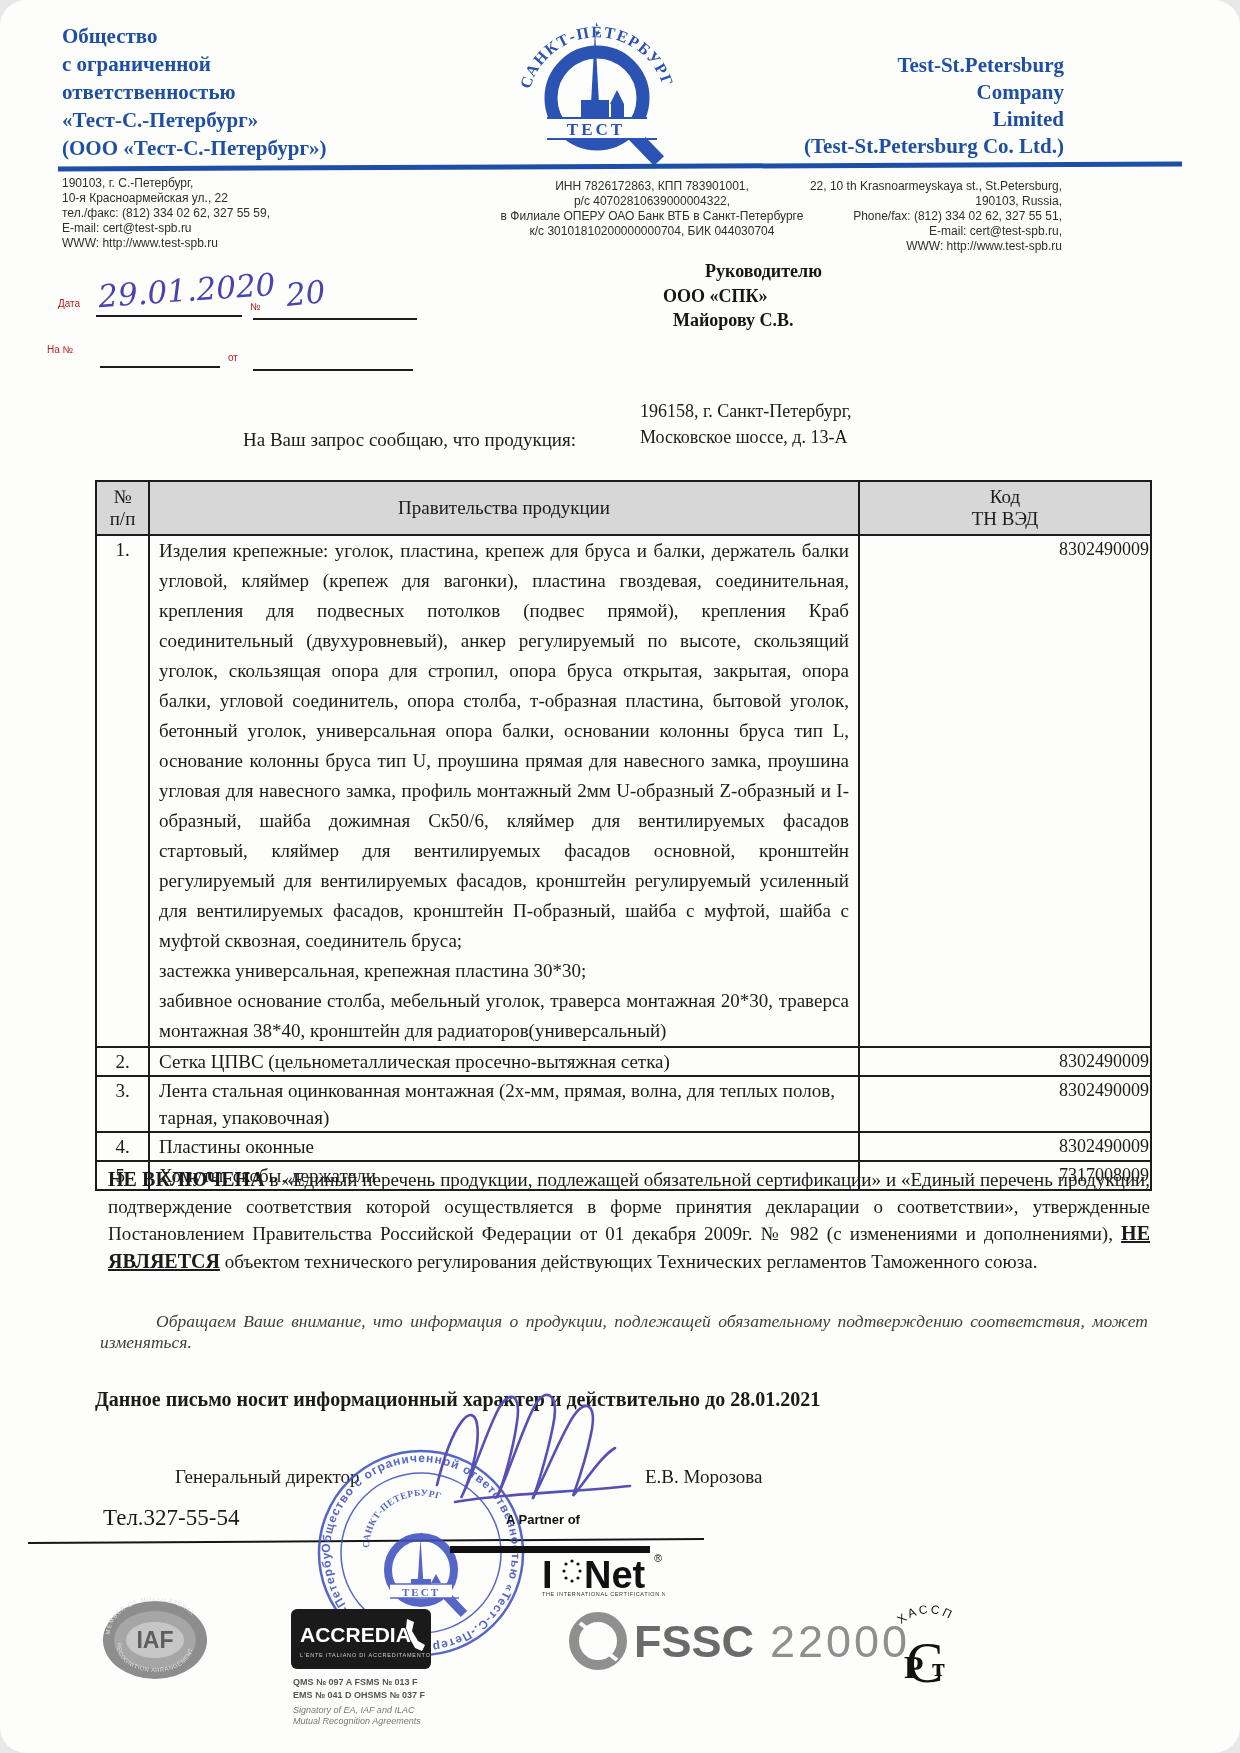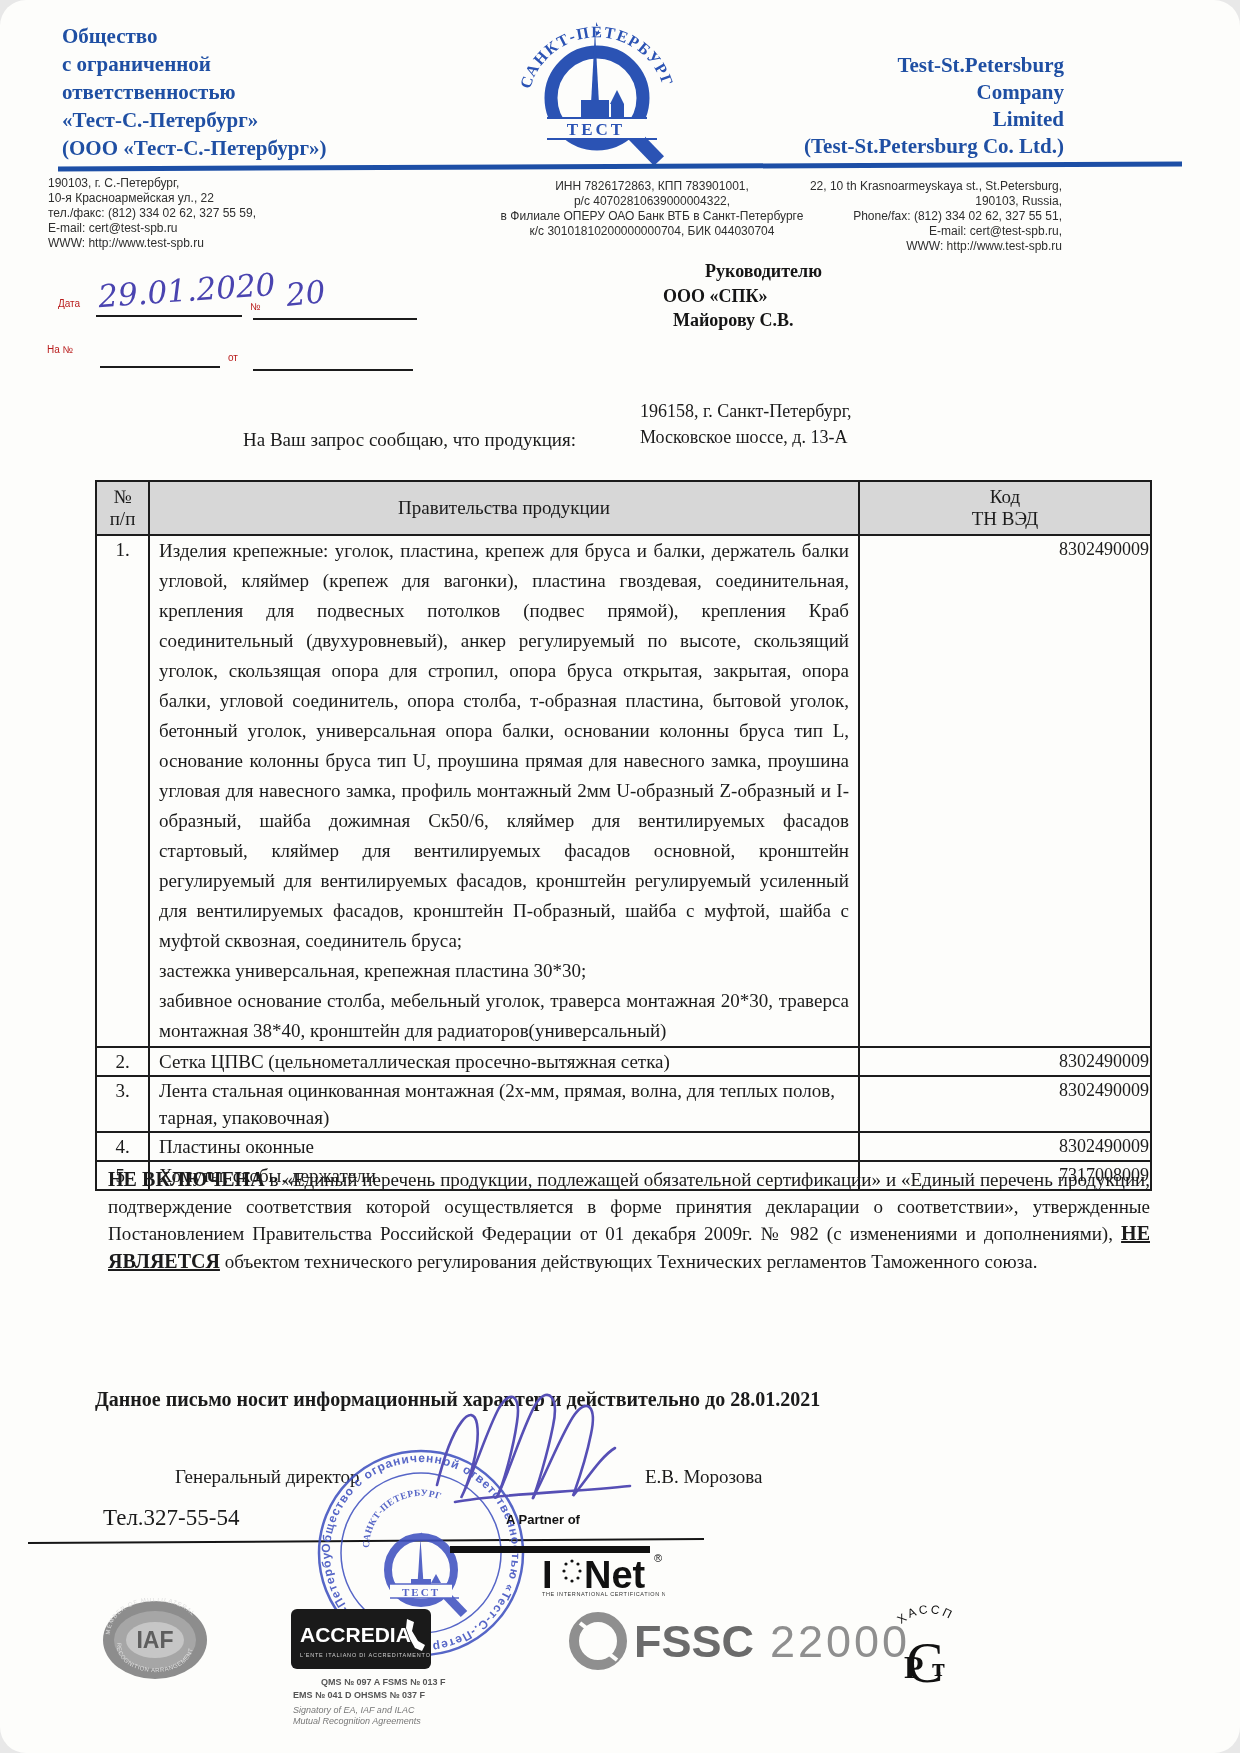--- a/index.html
+++ b/index.html
@@ -5,21 +5,21 @@
   html,body{margin:0;padding:0;background:#e8e8e8;}
   .page{position:relative;width:1240px;height:1753px;background:#fdfdfb;margin:0 auto;
         font-family:"Liberation Serif",serif;color:#1b1b1b;overflow:hidden;border-radius:26px;}
   .abs{position:absolute;}
 
   
   .co-ru{left:62px;top:22px;width:400px;font-size:21px;font-weight:bold;color:#1f4fa3;line-height:28px;}
   .co-en{right:176px;top:52px;width:420px;font-size:21px;font-weight:bold;color:#1f4fa3;line-height:27px;text-align:right;}
   .blue-rule{left:58px;top:164px;width:1124px;height:5px;background:#1d4fa6;transform:rotate(-0.25deg);}
   .contacts{font-family:"Liberation Sans",sans-serif;font-size:12px;line-height:15px;color:#2e2e2e;}
-  .c-left{left:48px;top:176px;width:300px;}
+  .c-left{left:62px;top:176px;width:300px;}
   .c-center{left:468px;top:179px;width:368px;text-align:center;}
   .c-right{right:178px;top:179px;width:330px;text-align:right;}
 
   
   .lbl{font-family:"Liberation Sans",sans-serif;font-size:10px;color:#b91c1c;}
   .hand{font-family:"DejaVu Serif",serif;font-style:italic;color:#4a44b0;}
   .uline{height:2px;background:#1c1c1c;}
 
   .addr-line{font-size:18px;font-weight:bold;color:#151515;}
   .addr-plain{font-size:18px;color:#1b1b1b;margin-top:45px;}
@@ -183,20 +183,21 @@
       <td class="cname single">Хомуты, скобы, держатели</td>
       <td class="ccode">7317008009</td>
     </tr>
   </tbody>
     </table>
 
   <div class="abs p1">
     <b>НЕ ВКЛЮЧЕНА</b><span> в «Единый перечень продукции, подлежащей обязательной сертификации» и «Единый перечень продукции, подтверждение соответствия которой осуществляется в форме принятия декларации о соответствии», утвержденные Постановлением Правительства Российской Федерации от 01 декабря 2009г. № 982 (с изменениями и дополнениями), </span><b class="ul">НЕ ЯВЛЯЕТСЯ</b><span> объектом технического регулирования действующих Технических регламентов Таможенного союза.</span>
   </div>
 
+  <div class="abs p2">Обращаем Ваше внимание, что информация о продукции, подлежащей обязательному подтверждению соответствия, может изменяться.</div>
 
   <div class="abs p3">Данное письмо носит информационный характер и действительно до 28.01.2021</div>
 
   <div class="abs sig-title">Генеральный директор</div>
   <div class="abs sig-name">Е.В. Морозова</div>
   <div class="abs phone">Тел.327-55-54</div>
   <div class="abs thin-line"></div>
 
   <svg class="abs" style="left:312px;top:1444px;opacity:0.88;" width="218" height="218" viewBox="0 0 218 218">
     <defs>
@@ -269,21 +270,21 @@
     </text>
     <text x="55" y="50" text-anchor="middle" font-family="Liberation Sans,sans-serif" font-size="23" font-weight="bold" fill="#5e5e5e">IAF</text>
   </svg>
 
   <svg class="abs" style="left:291px;top:1609px;" width="140" height="60" viewBox="0 0 140 60">
     <rect x="0" y="0" width="140" height="60" rx="6" fill="#1a1a1a"></rect>
     <text x="9" y="33" font-family="Liberation Sans,sans-serif" font-size="21" font-weight="bold" fill="#fff">ACCREDIA</text>
     <path d="M116,10 l7,3 l-2,9 l6,10 l7,4 l-3,6 l-7,-3 l-5,-9 l-4,-11 z" fill="#fff"></path>
     <text x="9" y="48" font-family="Liberation Sans,sans-serif" font-size="5.5" fill="#cfcfcf" letter-spacing="0.8">L'ENTE ITALIANO DI ACCREDITAMENTO</text>
   </svg>
-  <div class="abs acc-small" style="left:293px;top:1676px;margin-left:28px;">QMS № 097 A    FSMS № 013 F</div>
+  <div class="abs acc-small" style="left:293px;top:1676px;">QMS № 097 A    FSMS № 013 F</div>
   <div class="abs acc-small" style="left:293px;top:1689px;">EMS № 041 D    OHSMS № 037 F</div>
   <div class="abs acc-italic" style="left:293px;top:1705px;">Signatory of EA, IAF and ILAC</div>
   <div class="abs acc-italic" style="left:293px;top:1716px;">Mutual Recognition Agreements</div>
 
   <svg class="abs" style="left:560px;top:1603px;" width="390" height="72" viewBox="0 0 390 72">
     <circle cx="38" cy="38" r="24" fill="none" stroke="#8f8f8f" stroke-width="10"></circle>
     <line x1="20" y1="20" x2="33" y2="30" stroke="#fdfdfb" stroke-width="4"></line>
     <line x1="44" y1="47" x2="57" y2="57" stroke="#fdfdfb" stroke-width="4"></line>
     <text x="74" y="54" font-family="Liberation Sans,sans-serif" font-size="45" font-weight="bold" fill="#6b6b6b">FSSC</text>
     <text x="210" y="54" font-family="Liberation Sans,sans-serif" font-size="45" fill="#8f8f8f" letter-spacing="3">22000</text>

